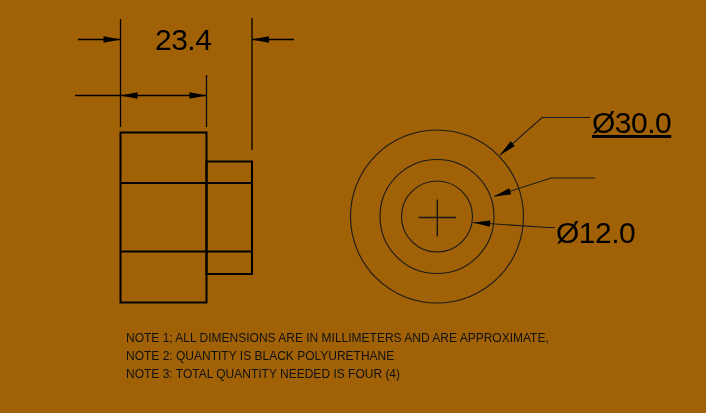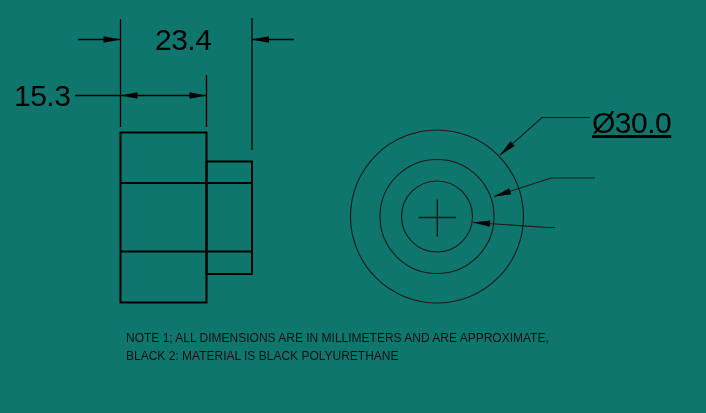--- a/index.html
+++ b/index.html
@@ -4,21 +4,21 @@
 <style>
   html, body {
     margin: 0;
     padding: 0;
     background: #ffffff;
   }
   #canvas {
     position: relative;
     width: 706px;
     height: 413px;
-    background: #0f766e;
+    background: #a16207;
     overflow: hidden;
     font-family: "Liberation Sans", sans-serif;
   }
   #drawing-svg {
     position: absolute;
     left: 0;
     top: 0;
   }
   .dim-text {
     position: absolute;
@@ -82,24 +82,25 @@
     </g>
     <g fill="#000000" stroke="none">
       <polygon points="500,155 510.6,141.3 514.8,146.1"></polygon>
       <polygon points="494,196.5 509.2,188.2 511.2,194.3"></polygon>
       <polygon points="473,222.5 490.2,220.4 489.7,226.8"></polygon>
     </g>
   </svg>
 
   <div class="dim-text" style="left:155px; top:25px;">23.4</div>
 
-  <div class="dim-text" style="left:14px; top:81px;">15.3</div>
 
   <div class="dim-text" style="left:592px; top:108px;text-decoration:underline;">Ø30.0</div>
 
 
+  <div class="dim-text" style="left:556px; top:218px;">Ø12.0</div>
 
   <div class="notes">
     <div>NOTE 1; ALL DIMENSIONS ARE IN MILLIMETERS AND ARE APPROXIMATE,</div>
-    <div>BLACK 2: MATERIAL IS BLACK POLYURETHANE</div>
+    <div>NOTE 2: QUANTITY IS BLACK POLYURETHANE</div>
+    <div>NOTE 3: TOTAL QUANTITY NEEDED IS FOUR (4)</div>
   </div>
 
 </div>
 
 </body></html>

